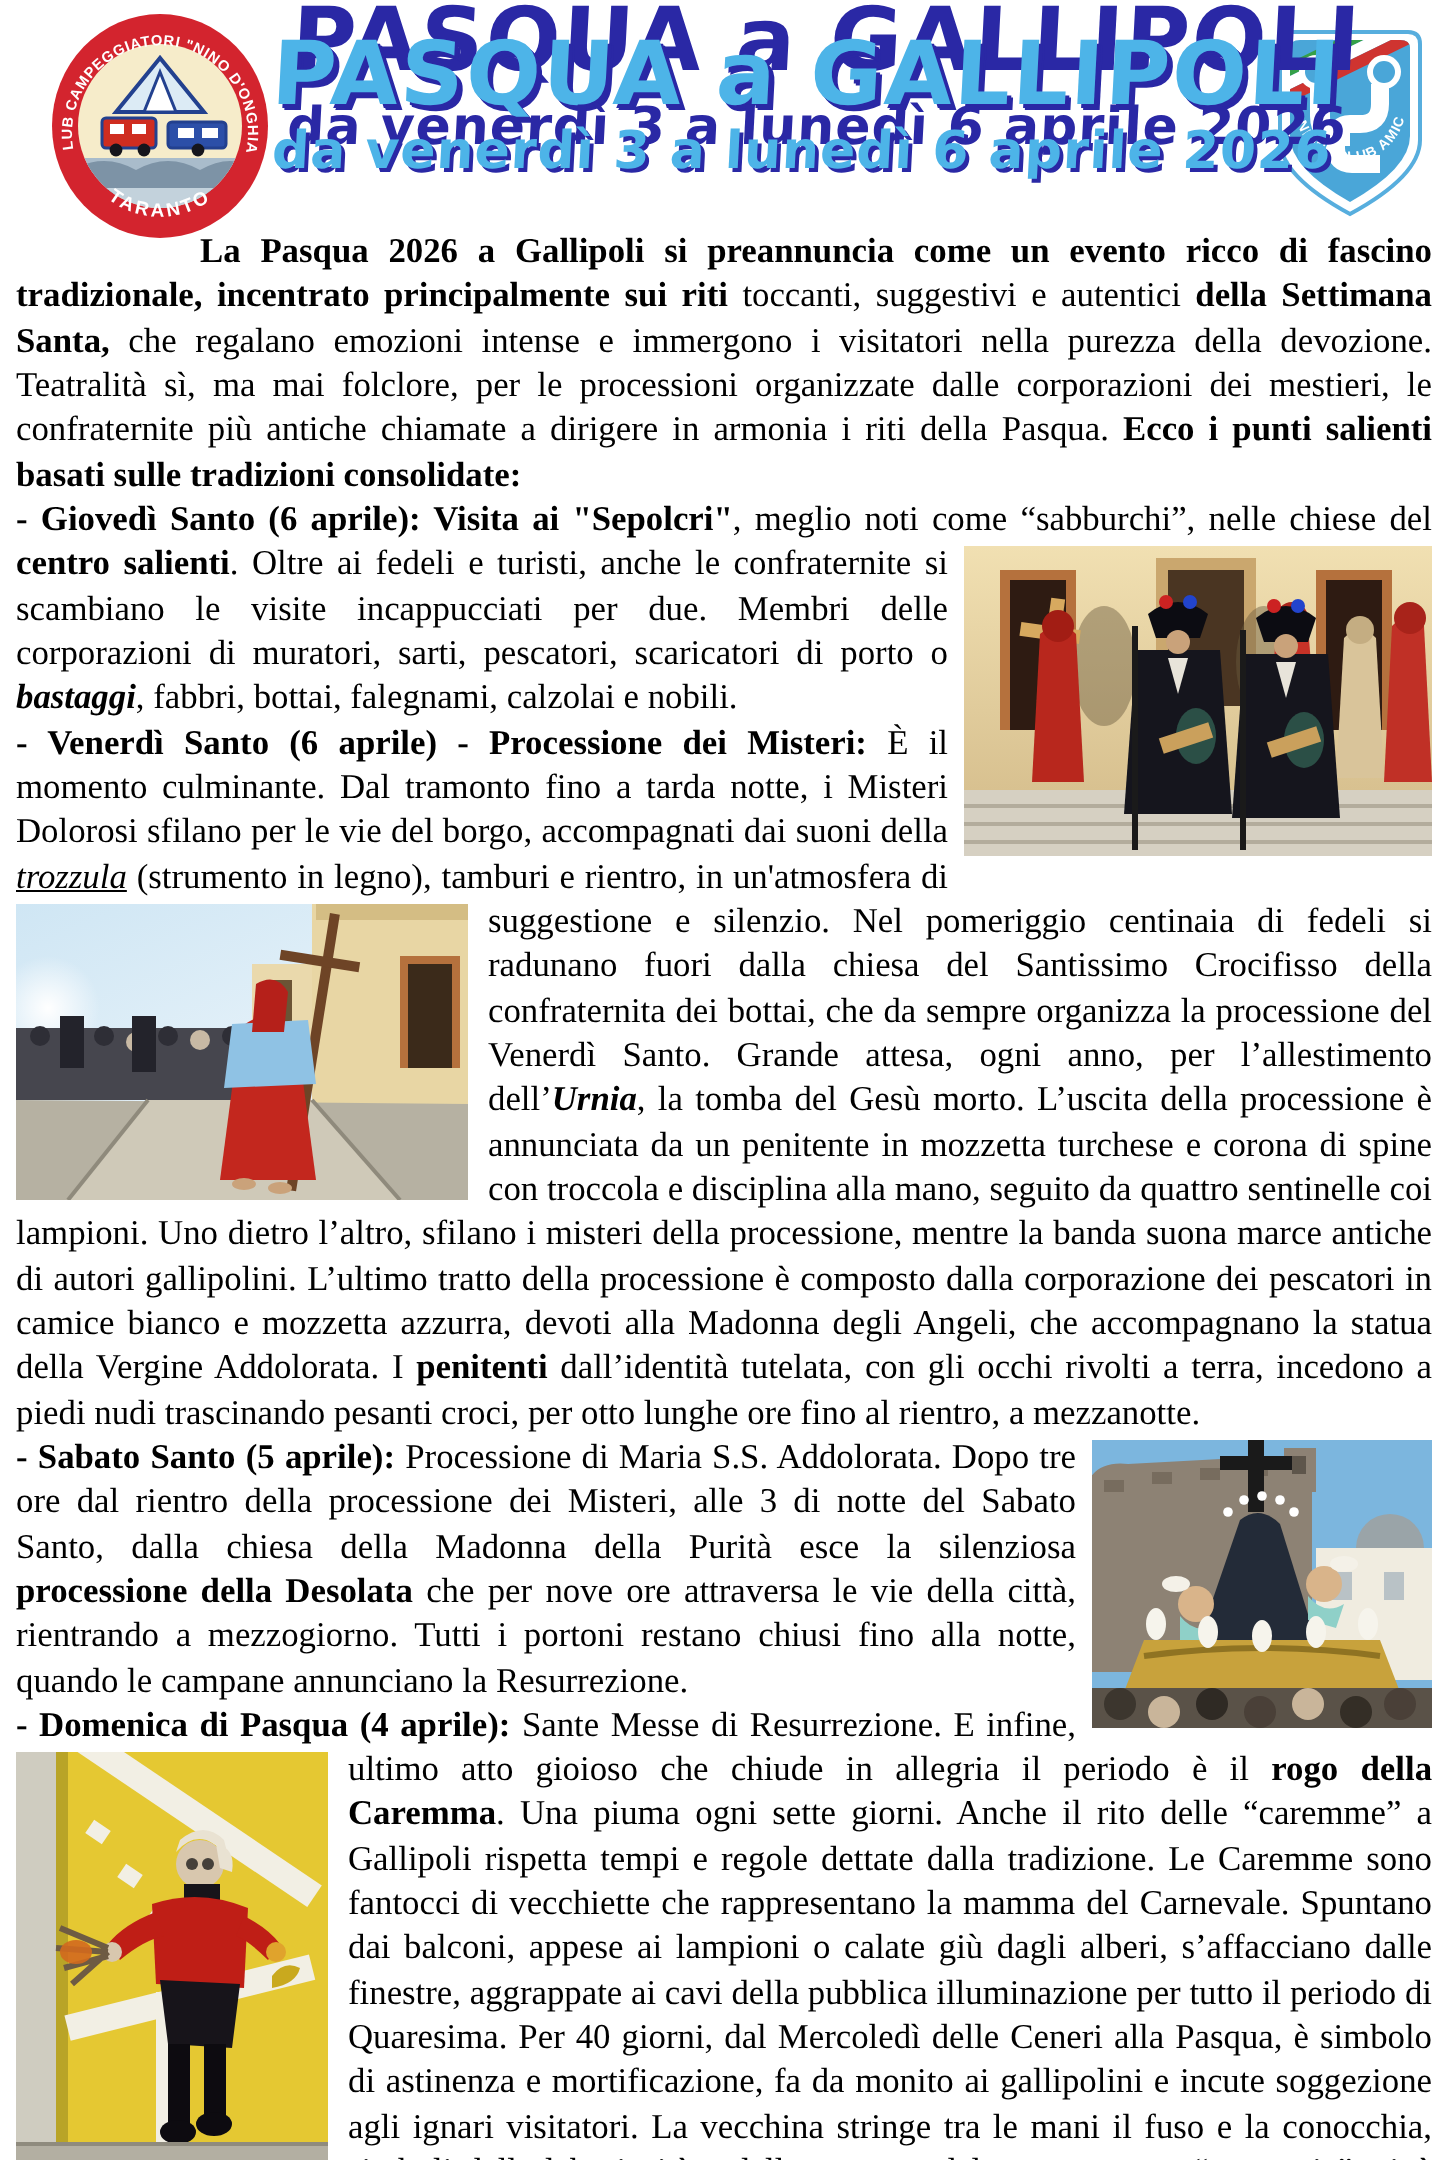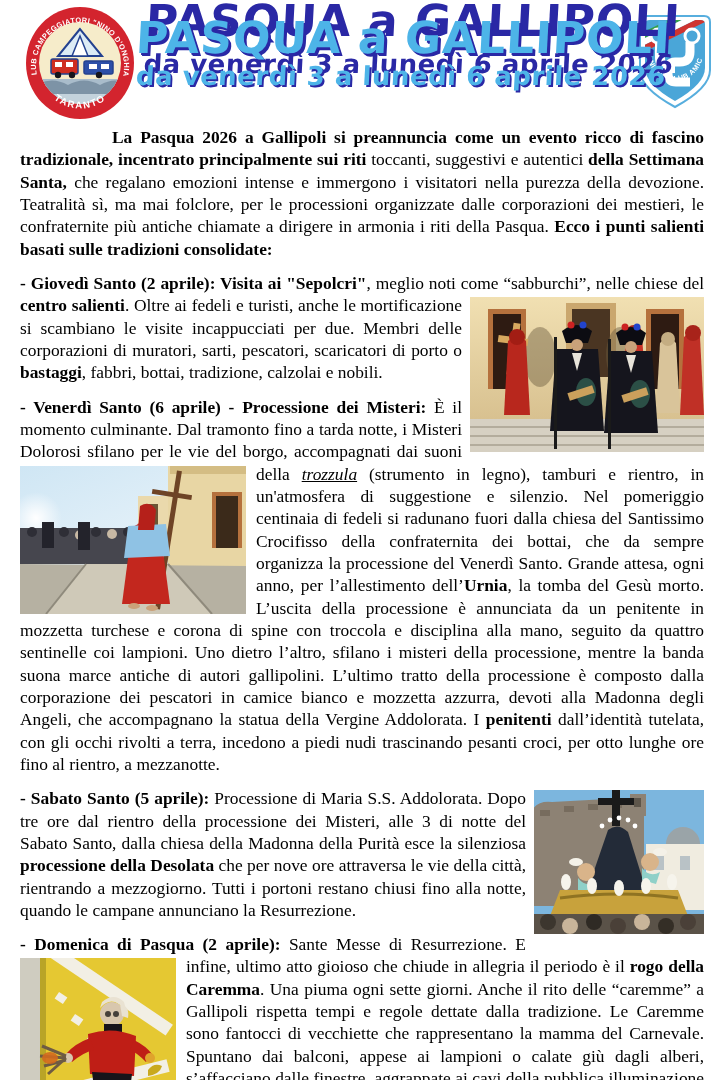--- a/index.html
+++ b/index.html
@@ -20,25 +20,25 @@
     white-space:nowrap;
   }
   .t2{
     font-family:"DejaVu Sans", sans-serif;font-weight:800;font-size:26px;line-height:1;
     color:#4db4e8;letter-spacing:0.5px;margin-top:3px;transform:skewX(-3deg);
     text-shadow:2px 2px 0 #2a28a5,7px -12px 0 #2a28a5;
     white-space:nowrap;
   }
   
   .article{padding:4px 8px 0 8px;font-size:17.4px;line-height:1.283;text-align:justify;}
-  .article p{margin:12px;}
+  .article p{margin:0;}
   .indent{text-indent:92px;}
   .b{font-weight:bold;}
   .i{font-style:italic;text-decoration:underline;}
-  .bi{font-weight:bold;}
+  .bi{font-weight:bold;font-style:italic;}
   .fr{float:right;margin:3px 0 2px 8px;}
   .fl{float:left;margin:3px 10px 2px 0;}
   svg{display:block;}
   .ph{background:#ddd;}
 </style>
 </head>
 <body>
 
 <div class="page">
 
@@ -111,21 +111,21 @@
     </svg>
   </header>
 
   <div class="article">
 
     <p class="indent">
       <span class="b">La Pasqua 2026 a Gallipoli si preannuncia come un evento ricco di fascino tradizionale, incentrato principalmente sui riti </span><span>toccanti, suggestivi e autentici </span><span class="b">della Settimana Santa, </span><span>che regalano emozioni intense e immergono i visitatori nella purezza della devozione. Teatralità sì, ma mai folclore, per le processioni organizzate dalle corporazioni dei mestieri, le confraternite più antiche chiamate a dirigere in armonia i riti della Pasqua. </span><span class="b">Ecco i punti salienti basati sulle tradizioni consolidate:</span>
     </p>
 
     <p>
-      <span class="b">- Giovedì Santo (2 aprile): Visita ai "Sepolcri"</span><span>, meglio noti come “sabburchi”, nelle chiese del </span><svg class="fr ph" width="234" height="155" viewBox="0 0 234 155">
+      <span class="b">- Giovedì Santo (6 aprile): Visita ai "Sepolcri"</span><span>, meglio noti come “sabburchi”, nelle chiese del </span><svg class="fr ph" width="234" height="155" viewBox="0 0 234 155">
         <defs>
           <linearGradient id="wall1" x1="0" y1="0" x2="0" y2="1">
             <stop offset="0" stop-color="#f1e0b2"></stop>
               <stop offset="1" stop-color="#d8c190"></stop>
           </linearGradient>
         </defs>
         <rect width="234" height="122" fill="url(#wall1)"></rect>
         <rect x="18" y="12" width="38" height="80" fill="#b5713d"></rect>
         <rect x="23" y="17" width="28" height="75" fill="#2e1b12"></rect>
         <rect x="176" y="12" width="38" height="80" fill="#b5713d"></rect>
@@ -162,21 +162,21 @@
           <circle cx="167" cy="30" r="3.5" fill="#2244cc"></circle>
           <circle cx="161" cy="50" r="6" fill="#c9a27a"></circle>
           <path d="M 156,58 L 166,58 L 161,76 Z" fill="#e8e4da"></path>
           <rect x="84" y="40" width="3" height="112" fill="#1a1a1a"></rect>
           <rect x="138" y="42" width="3" height="110" fill="#1a1a1a"></rect>
           <ellipse cx="116" cy="95" rx="10" ry="14" fill="#2b4f46"></ellipse>
           <ellipse cx="170" cy="97" rx="10" ry="14" fill="#2b4f46"></ellipse>
           <rect x="98" y="92" width="26" height="8" fill="#caa05c" transform="rotate(-18 111 96)"></rect>
           <rect x="152" y="94" width="26" height="8" fill="#caa05c" transform="rotate(-18 165 98)"></rect>
         </g>
-      </svg><span class="b">centro salienti</span><span>. Oltre ai fedeli e turisti, anche le mortificazione si scambiano le visite incappucciati per due. Membri delle corporazioni di muratori, sarti, pescatori, scaricatori di porto o </span><span class="bi">bastaggi</span><span>, fabbri, bottai, tradizione, calzolai e nobili.</span>
+      </svg><span class="b">centro salienti</span><span>. Oltre ai fedeli e turisti, anche le confraternite si scambiano le visite incappucciati per due. Membri delle corporazioni di muratori, sarti, pescatori, scaricatori di porto o </span><span class="bi">bastaggi</span><span>, fabbri, bottai, falegnami, calzolai e nobili.</span>
     </p>
 
     <p>
       <span class="b">- Venerdì Santo (6 aprile) - Processione dei Misteri:</span><span> È il momento culminante. Dal tramonto fino a tarda notte, i Misteri Dolorosi sfilano per le vie del borgo, accompagnati dai suoni della </span><span class="i">trozzula</span><span> (strumento in legno), tamburi e rientro, in </span><svg class="fl ph" width="226" height="148" viewBox="0 0 226 148">
         <defs>
           <linearGradient id="sky2" x1="0" y1="0" x2="1" y2="1">
             <stop offset="0" stop-color="#cfe6f4"></stop>
               <stop offset="1" stop-color="#eef6fb"></stop>
           </linearGradient>
           <radialGradient id="sun2" cx="0.5" cy="0.5" r="0.5">
@@ -264,21 +264,21 @@
           <circle cx="36" cy="136" r="8" fill="#c9b59a"></circle>
         <circle cx="60" cy="132" r="8" fill="#2f2a24"></circle>
           <circle cx="84" cy="136" r="8" fill="#4a4038"></circle>
         <circle cx="108" cy="132" r="8" fill="#c9b59a"></circle>
           <circle cx="132" cy="136" r="8" fill="#342e26"></circle>
         <circle cx="154" cy="132" r="8" fill="#4a4038"></circle>
       </svg><span> Processione di Maria S.S. Addolorata. Dopo tre ore dal rientro della processione dei Misteri, alle 3 di notte del Sabato Santo, dalla chiesa della Madonna della Purità esce la silenziosa </span><span class="b">processione della Desolata</span><span> che per nove ore attraversa le vie della città, rientrando a mezzogiorno. Tutti i portoni restano chiusi fino alla notte, quando le campane annunciano la Resurrezione.</span>
     </p>
 
     <p>
-      <span class="b">- Domenica di Pasqua (2 aprile):</span><span> Sante Messe di Resurrezione. E infine, ultimo atto gioioso che </span><svg class="fl ph" width="156" height="210" viewBox="0 0 156 210">
+      <span class="b">- Domenica di Pasqua (4 aprile):</span><span> Sante Messe di Resurrezione. E infine, ultimo atto gioioso che </span><svg class="fl ph" width="156" height="210" viewBox="0 0 156 210">
         <rect width="156" height="210" fill="#e5c832"></rect>
         <rect x="0" y="0" width="20" height="210" fill="#cfccc0"></rect>
         <rect x="20" y="0" width="6" height="210" fill="#b9a427"></rect>
         <g>
           <rect x="8" y="-10" width="150" height="13" fill="#f2efe4" transform="rotate(34 30 20)"></rect>
           <rect x="24" y="118" width="126" height="13" fill="#f2efe4" transform="rotate(-14 80 124)"></rect>
           <rect x="70" y="120" width="14" height="80" fill="#f2efe4"></rect>
           <rect x="36" y="36" width="10" height="8" fill="#f2efe4" transform="rotate(34 41 40)"></rect>
           <rect x="52" y="58" width="10" height="8" fill="#f2efe4" transform="rotate(34 57 62)"></rect>
           <rect x="66" y="80" width="10" height="8" fill="#f2efe4" transform="rotate(34 71 84)"></rect>

